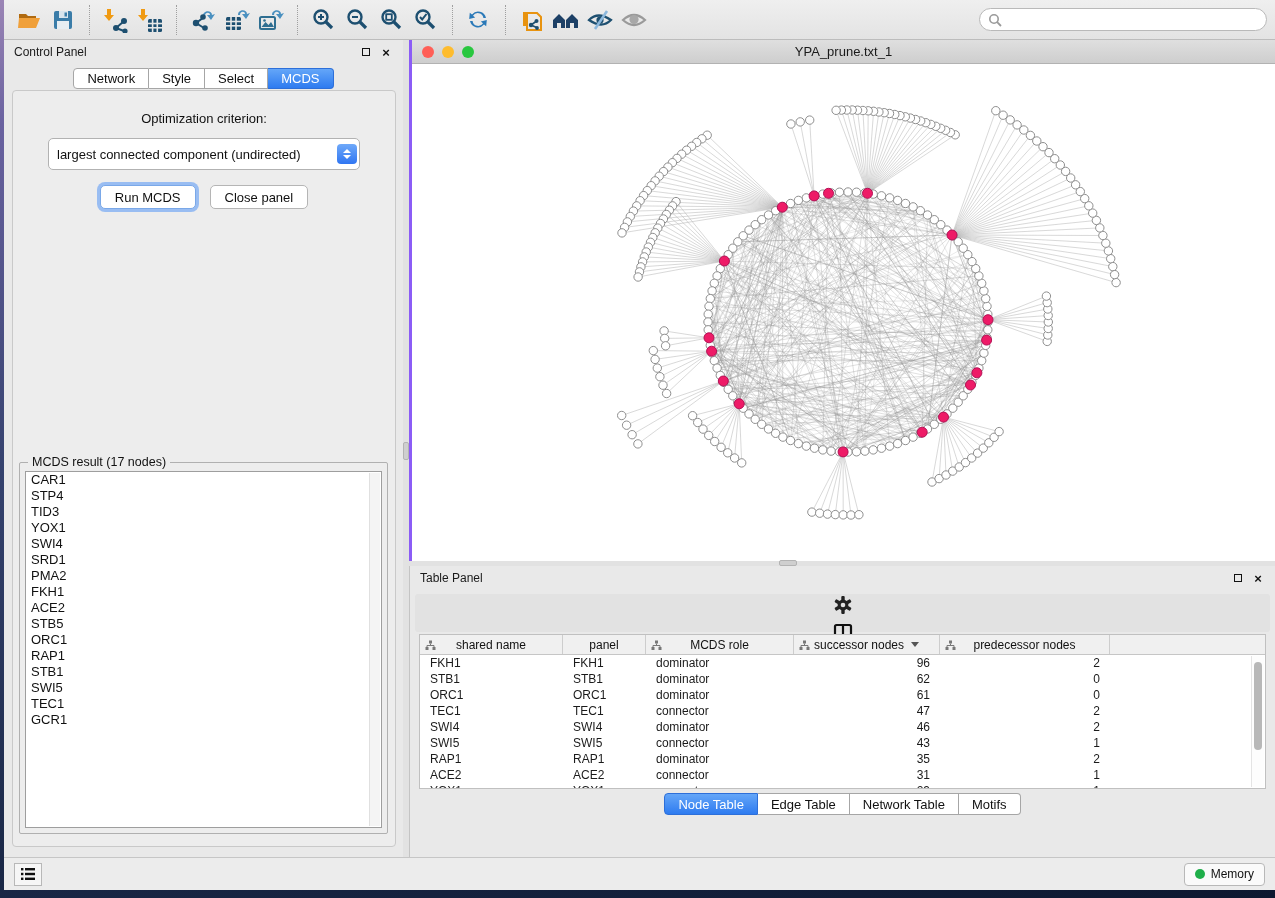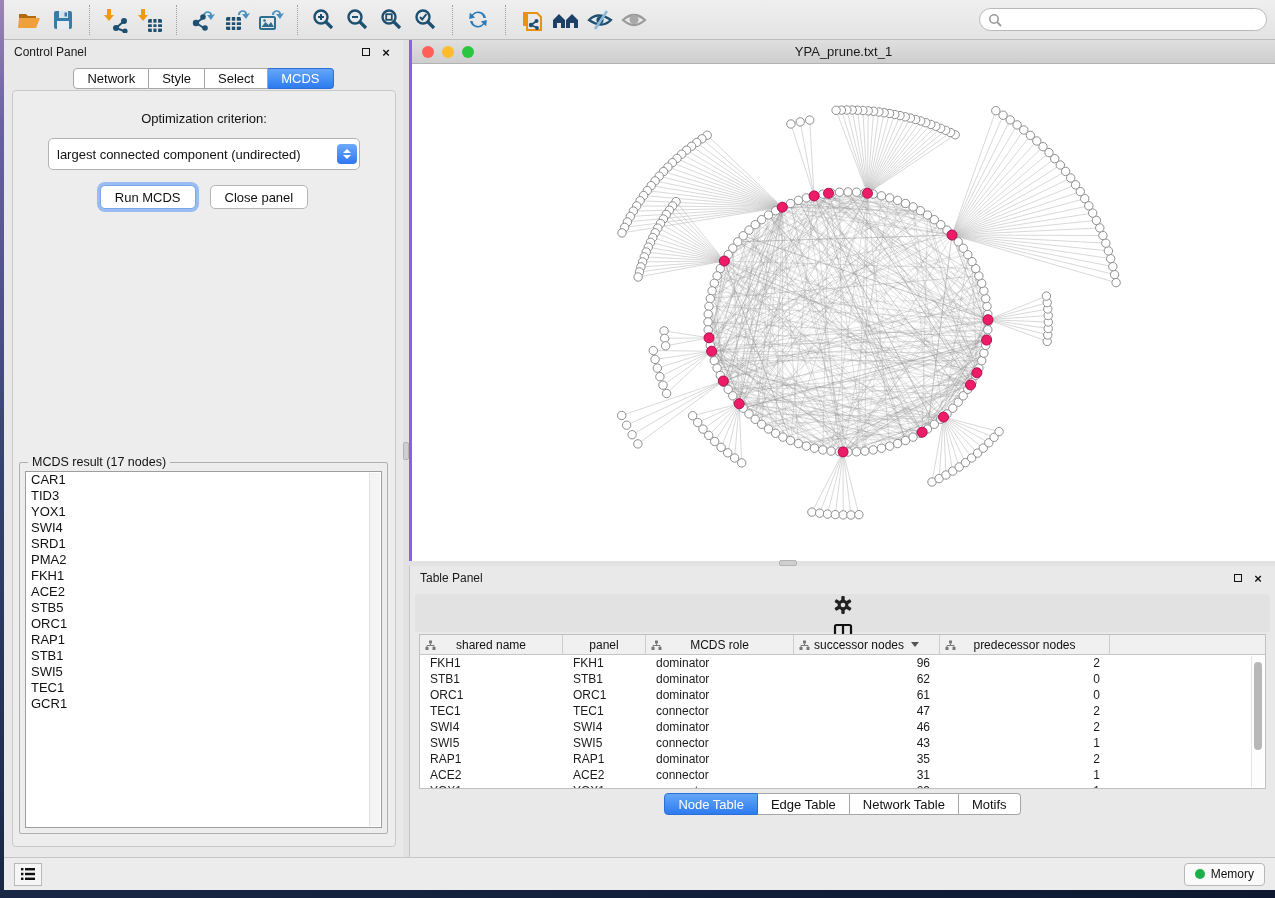--- a/index.html
+++ b/index.html
@@ -276,20 +276,21 @@
         </div>
         <div class="btnrow">
           <button class="pushbtn focused">Run MCDS</button>
           <button class="pushbtn">Close panel</button>
         </div>
         <div class="groupbox">
           <span class="gtitle">MCDS result (17 nodes)</span>
           <div class="glist">
               <div class="track"></div>
               <div class="li">CAR1</div>
+              <div class="li">STP4</div>
               <div class="li">TID3</div>
               <div class="li">YOX1</div>
               <div class="li">SWI4</div>
               <div class="li">SRD1</div>
               <div class="li">PMA2</div>
               <div class="li">FKH1</div>
               <div class="li">ACE2</div>
               <div class="li">STB5</div>
               <div class="li">ORC1</div>
               <div class="li">RAP1</div>

